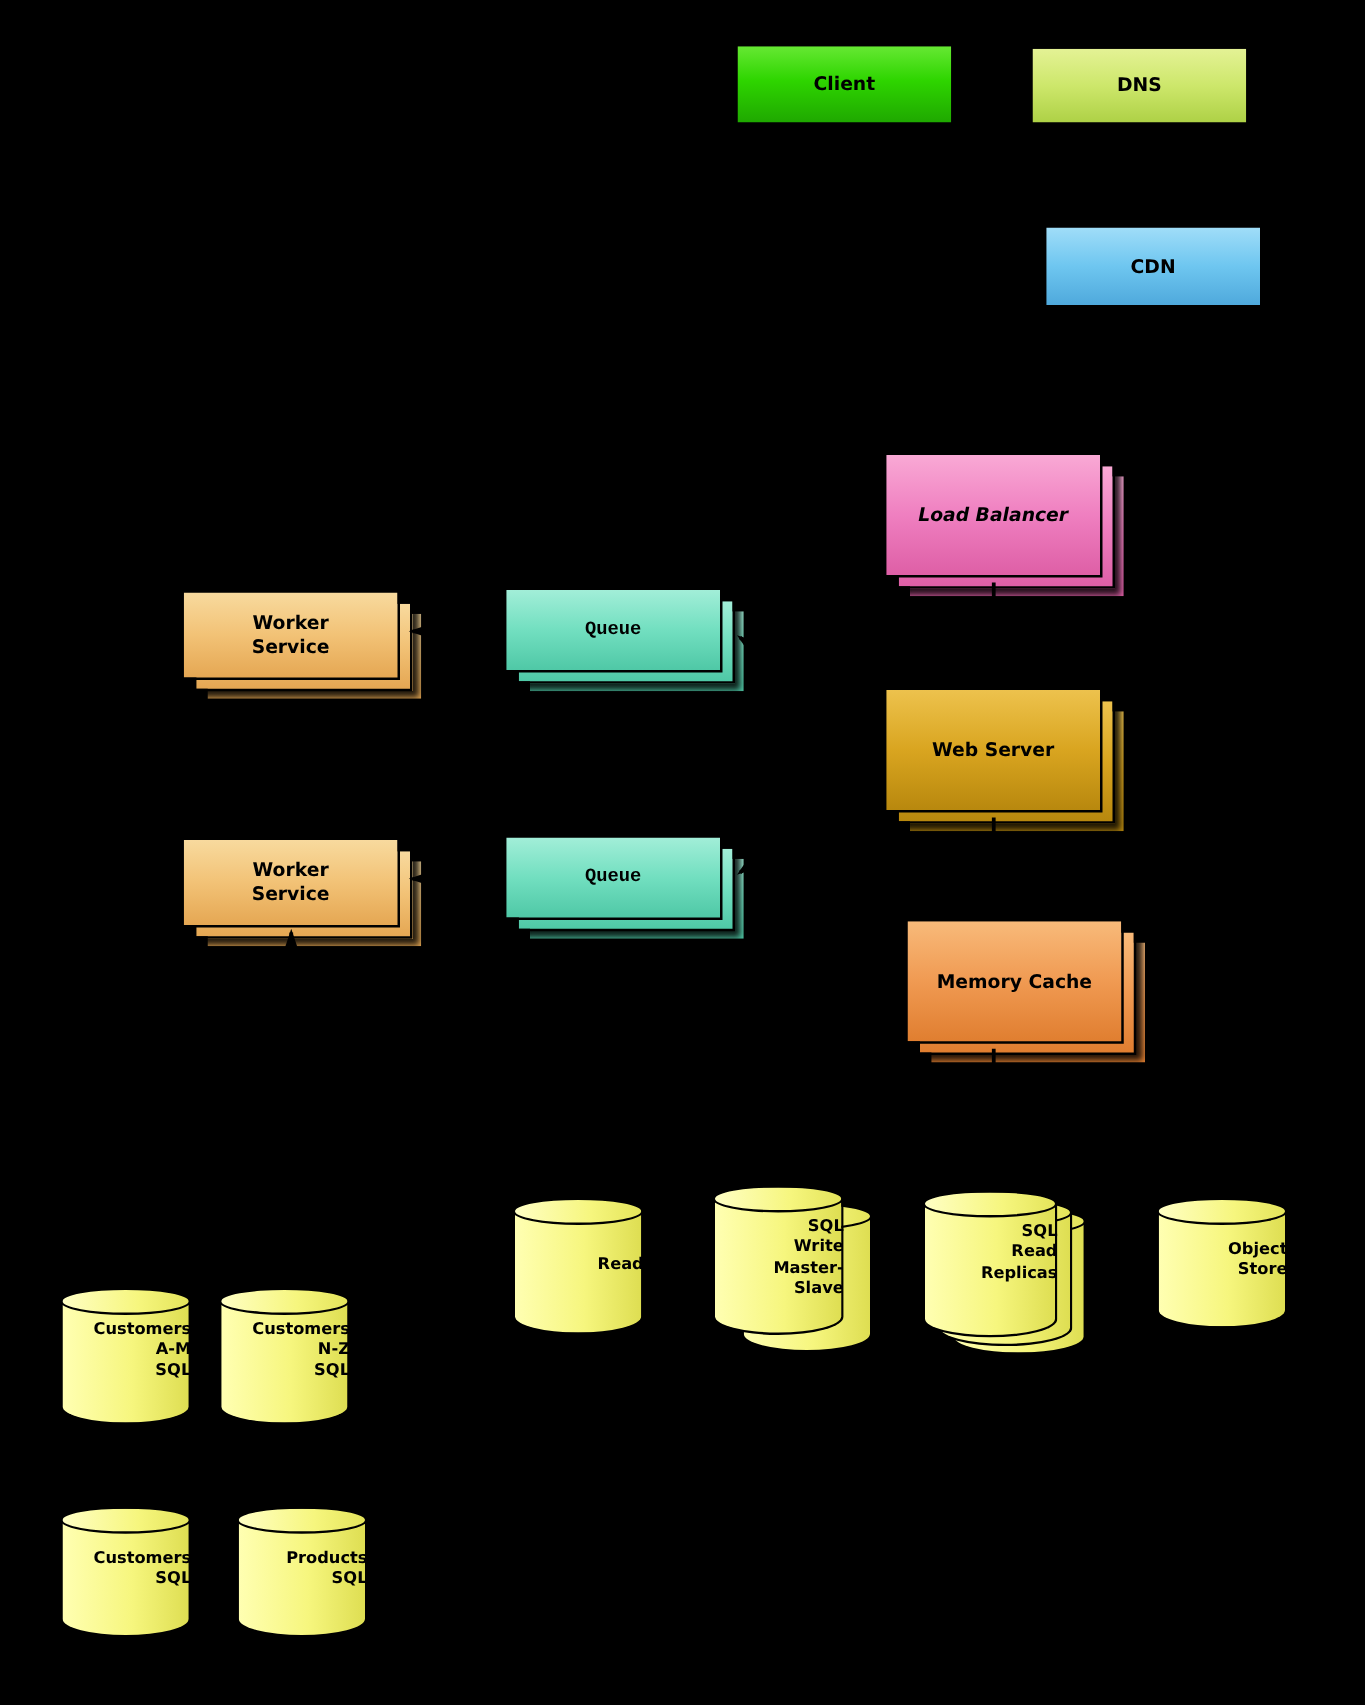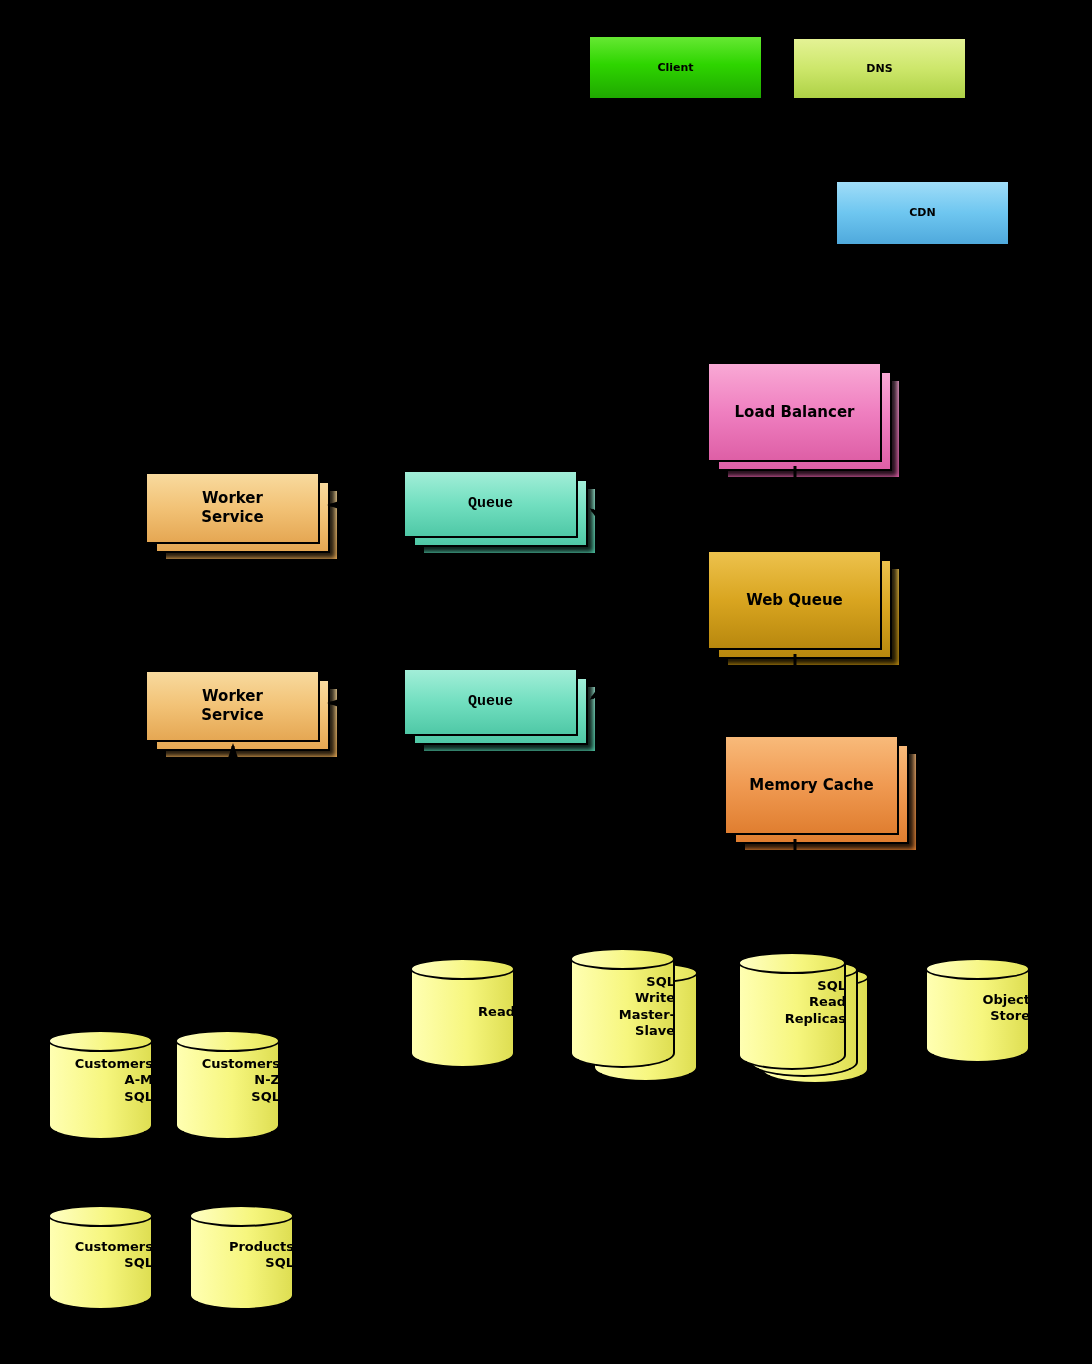--- a/index.html
+++ b/index.html
@@ -5,29 +5,29 @@
   html,body { margin:0; padding:0; }
   body {
     width:1092px; height:1364px; position:relative;
     background:#000000; overflow:hidden;
     font-family:"DejaVu Sans", sans-serif; font-weight:bold; color:#000;
   }
   .box {
     position:absolute; box-sizing:border-box;
     border:2px solid #000;
     display:flex; align-items:center; justify-content:center;
-    text-align:left; font-size:11px; line-height:1.25;
+    text-align:left; font-size:15px; line-height:1.25;
     white-space:pre-line;
     box-shadow:5px 5px 5px rgba(0,0,0,0.85);
   }
   
   .c-client { background:linear-gradient(180deg,#66e833 0%,#2ed500 45%,#1fa800 100%); }
   .c-dns    { background:linear-gradient(180deg,#e4f295 0%,#cde76b 50%,#aed146 100%); }
   .c-cdn    { background:linear-gradient(180deg,#a0ddf8 0%,#6ec6f0 50%,#4fa9dc 100%); }
-  .c-lb     { background:linear-gradient(180deg,#f9a9d5 0%,#ef7fc0 50%,#de5fa6 100%); }
+  .c-lb     { background:linear-gradient(180deg,#f9a9d5 0%,#ef7fc0 50%,#de5fa6 100%);font-style:italic; }
   .c-web    { background:linear-gradient(180deg,#edc24d 0%,#d9a520 50%,#b8880e 100%); }
   .c-cache  { background:linear-gradient(180deg,#f8ba7a 0%,#f09a52 50%,#e07e30 100%); }
   .c-worker { background:linear-gradient(180deg,#f8da9e 0%,#f2c276 50%,#e5a753 100%); }
   .c-queue  { background:linear-gradient(180deg,#a2eed8 0%,#72dfc0 50%,#4fc8a6 100%);font-family:Liberation Mono, monospace; }
 
   .stack { position:absolute; }
   .stack .layer {
     position:absolute; inset:0; box-sizing:border-box; border:2px solid #000;
     box-shadow:5px 5px 5px rgba(0,0,0,0.85);
   }
@@ -60,34 +60,34 @@
   .cylshift1 { transform:translate(12px,7px); }
   .cylshift2 { transform:translate(23px,14px); }
 
   #arrows { position:absolute; left:0; top:0; width:1092px; height:1364px; pointer-events:none; }
 </style>
 </head>
 <body>
 
 <div class="box c-client" style="left:588px; top:35px; width:175px; height:65px;">Client</div>
 
-<div class="box c-dns" style="left:792px; top:37px; width:175px; height:63px;">DNS</div>
+<div class="box c-dns" style="left:824px; top:37px; width:175px; height:63px;">DNS</div>
 
 <div class="box c-cdn" style="left:835px; top:180px; width:175px; height:66px;">CDN</div>
 
 <div class="stack" style="left:707px; top:362px; width:175px; height:100px;">
   <div class="layer l2 c-lb"></div>
   <div class="layer l1 c-lb"></div>
   <div class="front c-lb">Load Balancer</div>
 </div>
 
 <div class="stack" style="left:707px; top:550px; width:175px; height:100px;">
   <div class="layer l2 c-web"></div>
   <div class="layer l1 c-web"></div>
-  <div class="front c-web">Web Queue</div>
+  <div class="front c-web">Web Server</div>
 </div>
 
 <div class="stack" style="left:724px; top:735px; width:175px; height:100px;">
   <div class="layer l2 c-cache"></div>
   <div class="layer l1 c-cache"></div>
   <div class="front c-cache">Memory Cache</div>
 </div>
 
 <div class="stack" style="left:145px; top:472px; width:175px; height:72px;">
   <div class="layer l2 c-worker"></div>

